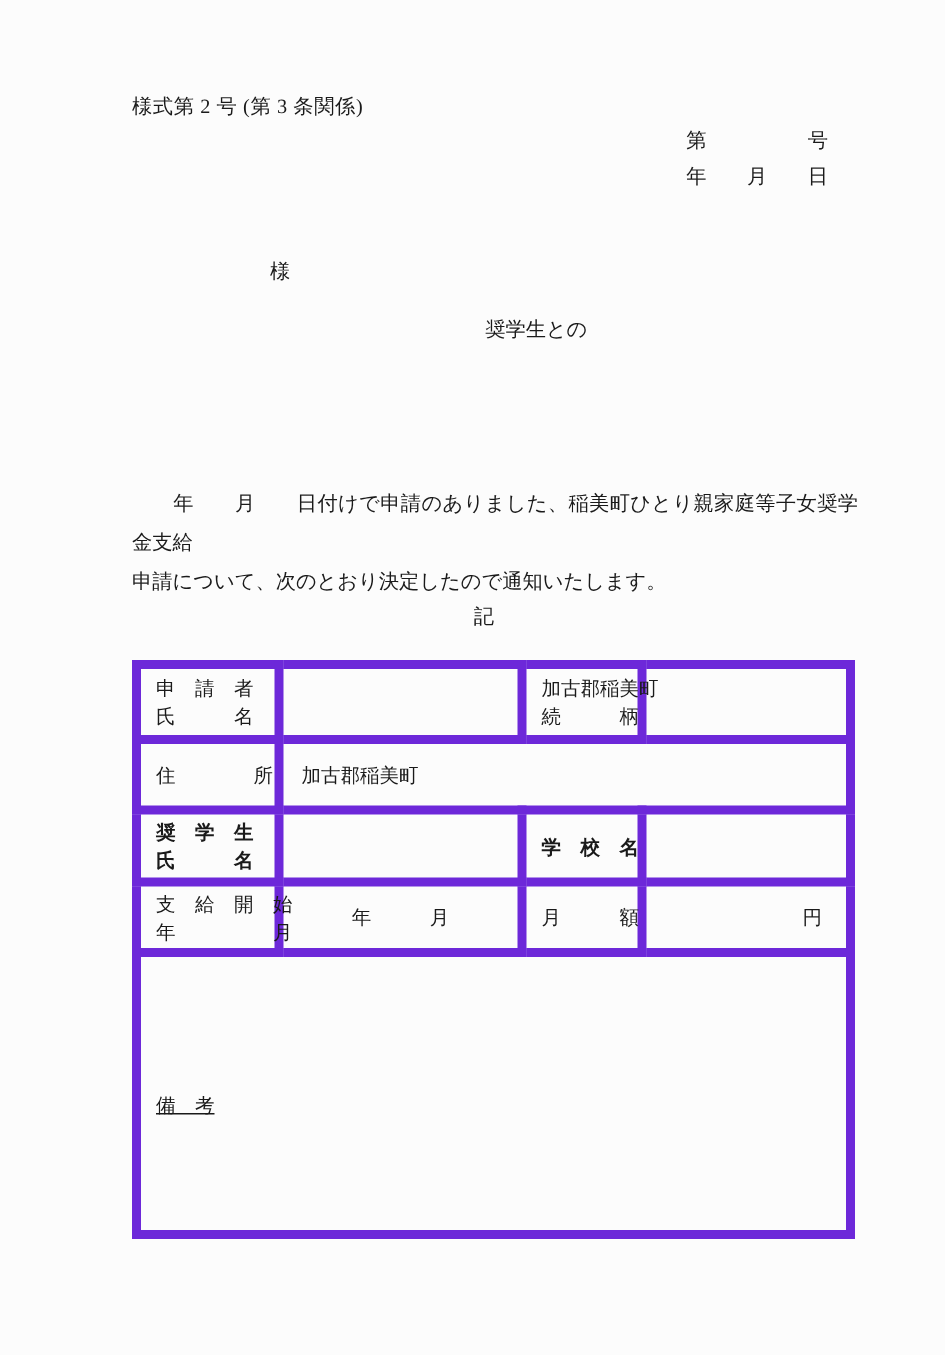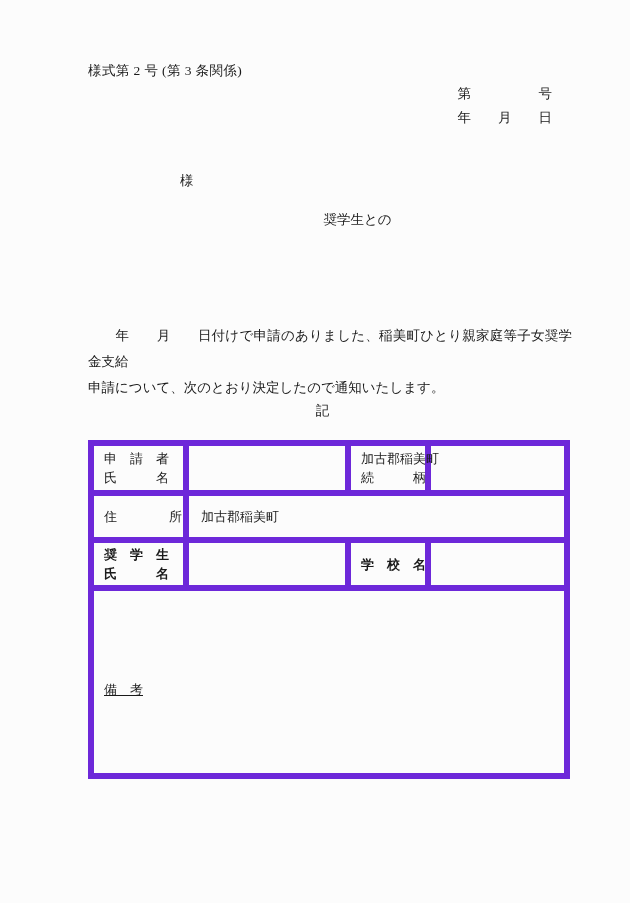--- a/index.html
+++ b/index.html
@@ -217,20 +217,39 @@
         <td>
           <div class="lbl">
             <span class="spread lbl-block">学　校　名</span>
           </div>
         </td>
         <td>
           <div class="cell-val left"></div>
         </td>
       </tr>
 
+      <tr class="r4">
+        <td>
+          <div class="lbl">
+            <span class="spread lbl-block">支　給　開　始</span>
+            <span class="spread lbl-block">年　　　　　月</span>
+          </div>
+        </td>
+        <td>
+          <div class="cell-val center">年　　　月</div>
+        </td>
+        <td>
+          <div class="lbl">
+            <span class="spread lbl-block">月　　　額</span>
+          </div>
+        </td>
+        <td>
+          <div class="cell-val right">円</div>
+        </td>
+      </tr>
 
       <tr class="r5">
         <td colspan="4">
           <div class="lbl">備　考</div>
         </td>
       </tr>
 
     </tbody>
   </table>
 

